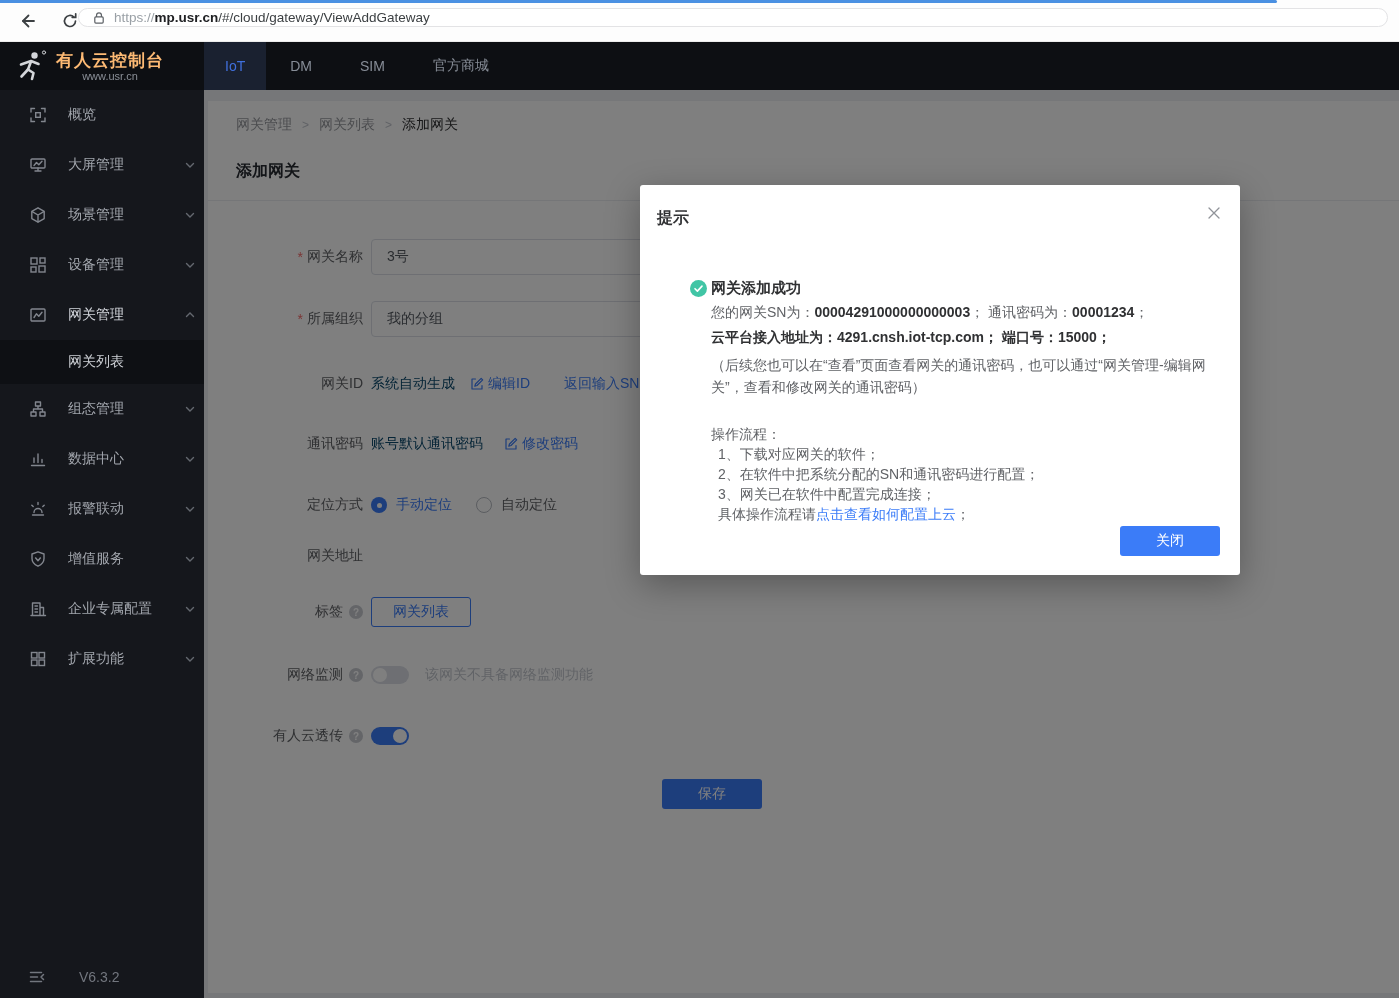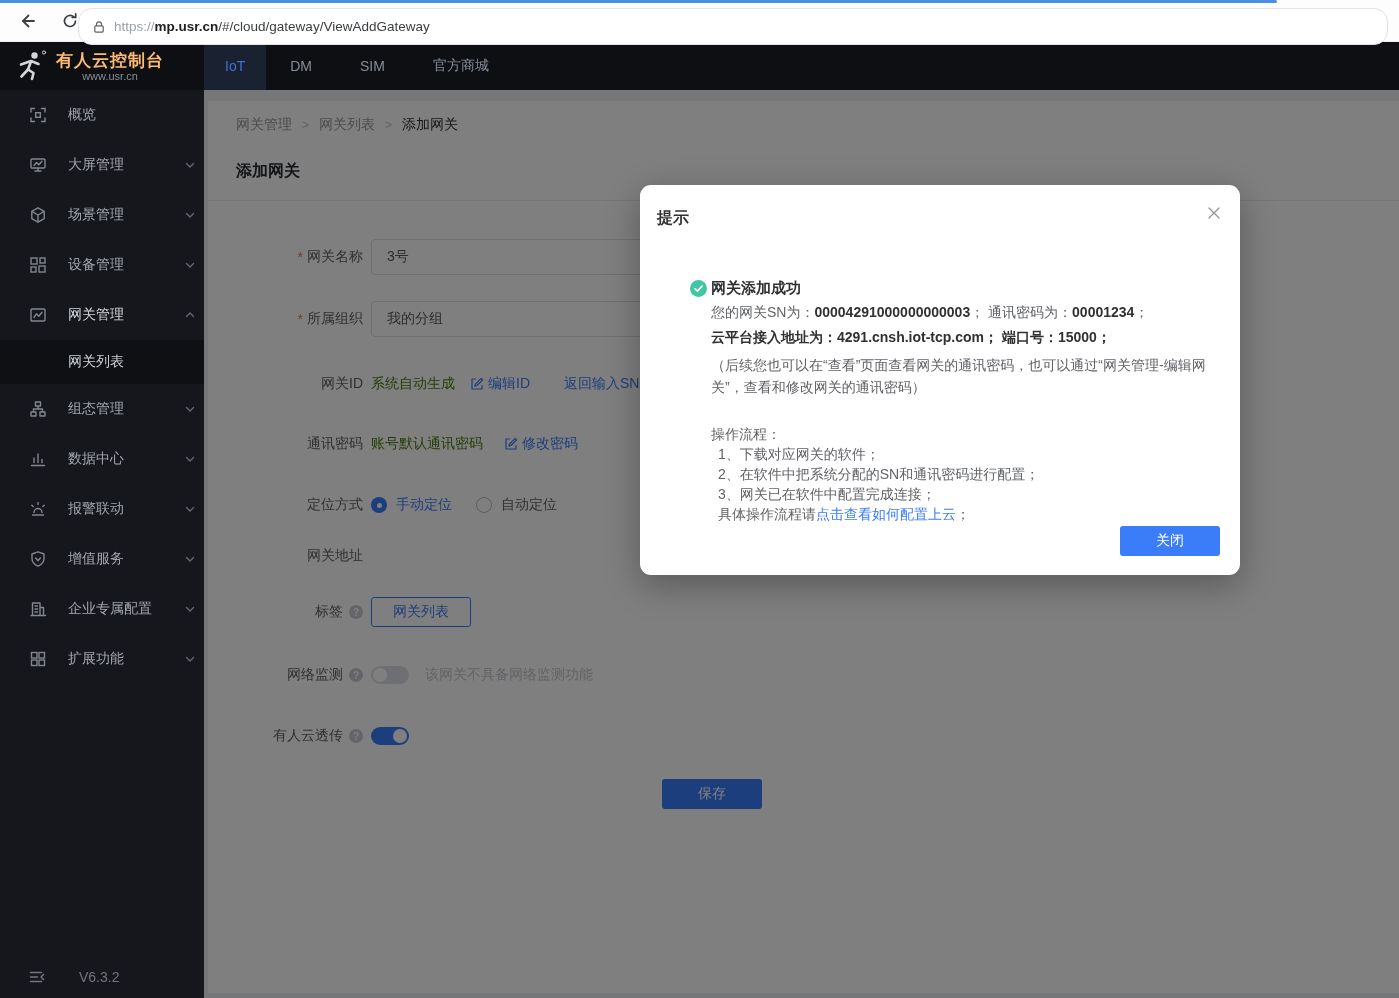--- a/index.html
+++ b/index.html
@@ -8,21 +8,21 @@
   body { position:relative; }
 
   
   .browser-bar { position:absolute; left:0; top:0; width:1399px; height:42px;
     background:#fdfdfd; border-bottom:1px solid #ececec; z-index:30; }
   .progress-line { position:absolute; left:0; top:0; width:1277px; height:3px;
     background:#4a90e2; border-radius:0 3px 3px 0; }
   .nav-btn { position:absolute; top:9px; width:24px; height:24px; color:#3c4043;
     display:flex; align-items:center; justify-content:center; }
   .btn-back { left:15px; } .btn-refresh { left:58px; }
-  .url-pill { position:absolute; left:78px; top:8px; width:1310px; height:37px;
+  .url-pill { position:absolute; left:78px; top:8px; width:1310px; height:19px;
     background:#fff; border:1px solid #e3e3e5; border-radius:14px;
     display:flex; align-items:center; padding-left:13px; }
   .lock-icon { width:14px; height:14px; color:#5f6368; margin-right:8px; flex:none; }
   .url-text { font-size:13.5px; color:#9aa0a6; white-space:nowrap; }
   .url-text .host { color:#202124; font-weight:bold; }
   .url-text .path { color:#3c4043; }
 
   
   .app-header { position:absolute; left:0; top:42px; width:1399px; height:48px;
     background:#0d0f13; display:flex; z-index:4; }
@@ -61,21 +61,21 @@
   .divider { margin-top:17px; border-top:1px solid #ebedf0; }
 
   .frow { display:flex; align-items:center; margin-left:24px; }
   .flabel { width:131px; flex:none; display:flex; justify-content:flex-end; align-items:center;
     font-size:14px; color:#606266; }
   .req { color:#f56c6c; margin-right:4px; }
   .fctrl { margin-left:8px; display:flex; align-items:center; }
   .finput { width:400px; height:36px; border:1px solid #dcdfe6; border-radius:4px;
     padding:0 15px; font-size:14px; color:#555a61; background:#fff; outline:none;
     font-family:"Liberation Sans","DejaVu Sans",sans-serif; }
-  .ftext { font-size:14px; color:#4d7c0f; }
+  .ftext { font-size:14px; color:#0c4a6e; }
   .link { font-size:14px; color:#3b7cf8; cursor:pointer; display:inline-flex; align-items:center; }
   .edit-ic { width:14px; height:14px; margin-right:4px; }
   .qicon { width:14px; height:14px; border-radius:50%; background:#c8cbd1; color:#fff;
     font-size:10px; font-weight:bold; display:inline-flex; align-items:center; justify-content:center;
     margin-left:6px; flex:none; }
   .radio { width:16px; height:16px; border-radius:50%; flex:none; }
   .radio.on { background:#3b7cf8; position:relative; }
   .radio.on::after { content:""; position:absolute; left:5.5px; top:5.5px; width:5px; height:5px;
     border-radius:50%; background:#fff; }
   .radio.off { border:1px solid #b6bac1; background:#fff; }
@@ -96,21 +96,21 @@
 
   .row-name{margin-top:38px} .row-org{margin-top:26px} .row-id{margin-top:38px}
   .row-pwd{margin-top:42px} .row-loc{margin-top:43px} .row-addr{margin-top:33px}
   .row-tag{margin-top:32px} .row-net{margin-top:39px} .row-pass{margin-top:43px}
   .row-save{margin-top:34px; margin-left:426px;}
 
   
   .overlay { position:absolute; left:204px; top:90px; width:1195px; height:908px;
     background:rgba(0,0,0,0.5); z-index:5; }
   .modal { position:absolute; left:640px; top:185px; width:600px; height:390px;
-    background:#fff; border-radius:11px; box-shadow:0 10px 35px rgba(0,0,0,.3); z-index:10; }
+    background:#fff; border-radius:3px; box-shadow:0 10px 35px rgba(0,0,0,.3); z-index:10; }
   .m-title { position:absolute; left:17px; top:23px; font-size:16px; font-weight:bold; color:#303133; }
   .m-close { position:absolute; right:14px; top:16px; width:24px; height:24px; color:#909399;
     display:flex; align-items:center; justify-content:center; cursor:pointer; }
   .m-body { position:absolute; left:50px; top:92px; width:520px; font-size:14px; color:#606266; }
   .m-success { display:flex; align-items:center; height:22px; }
   .m-success-ic { width:17px; height:17px; flex:none; margin-right:4px; }
   .m-success-t { font-size:15px; font-weight:bold; color:#303133; }
   .m-indent { padding-left:21px; }
   .m-line1 { margin-top:3px; line-height:20px; }
   .m-line2 { margin-top:5px; line-height:20px; font-weight:bold; color:#303133; }

